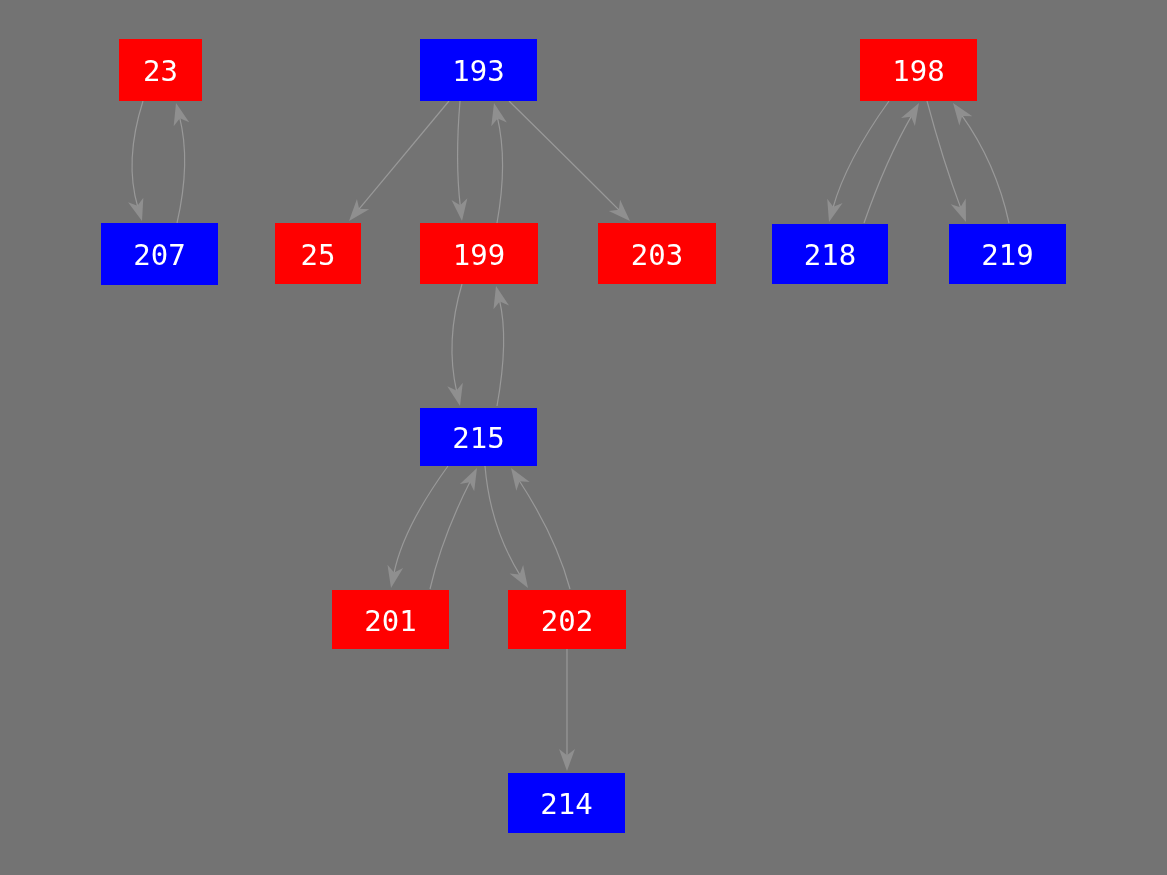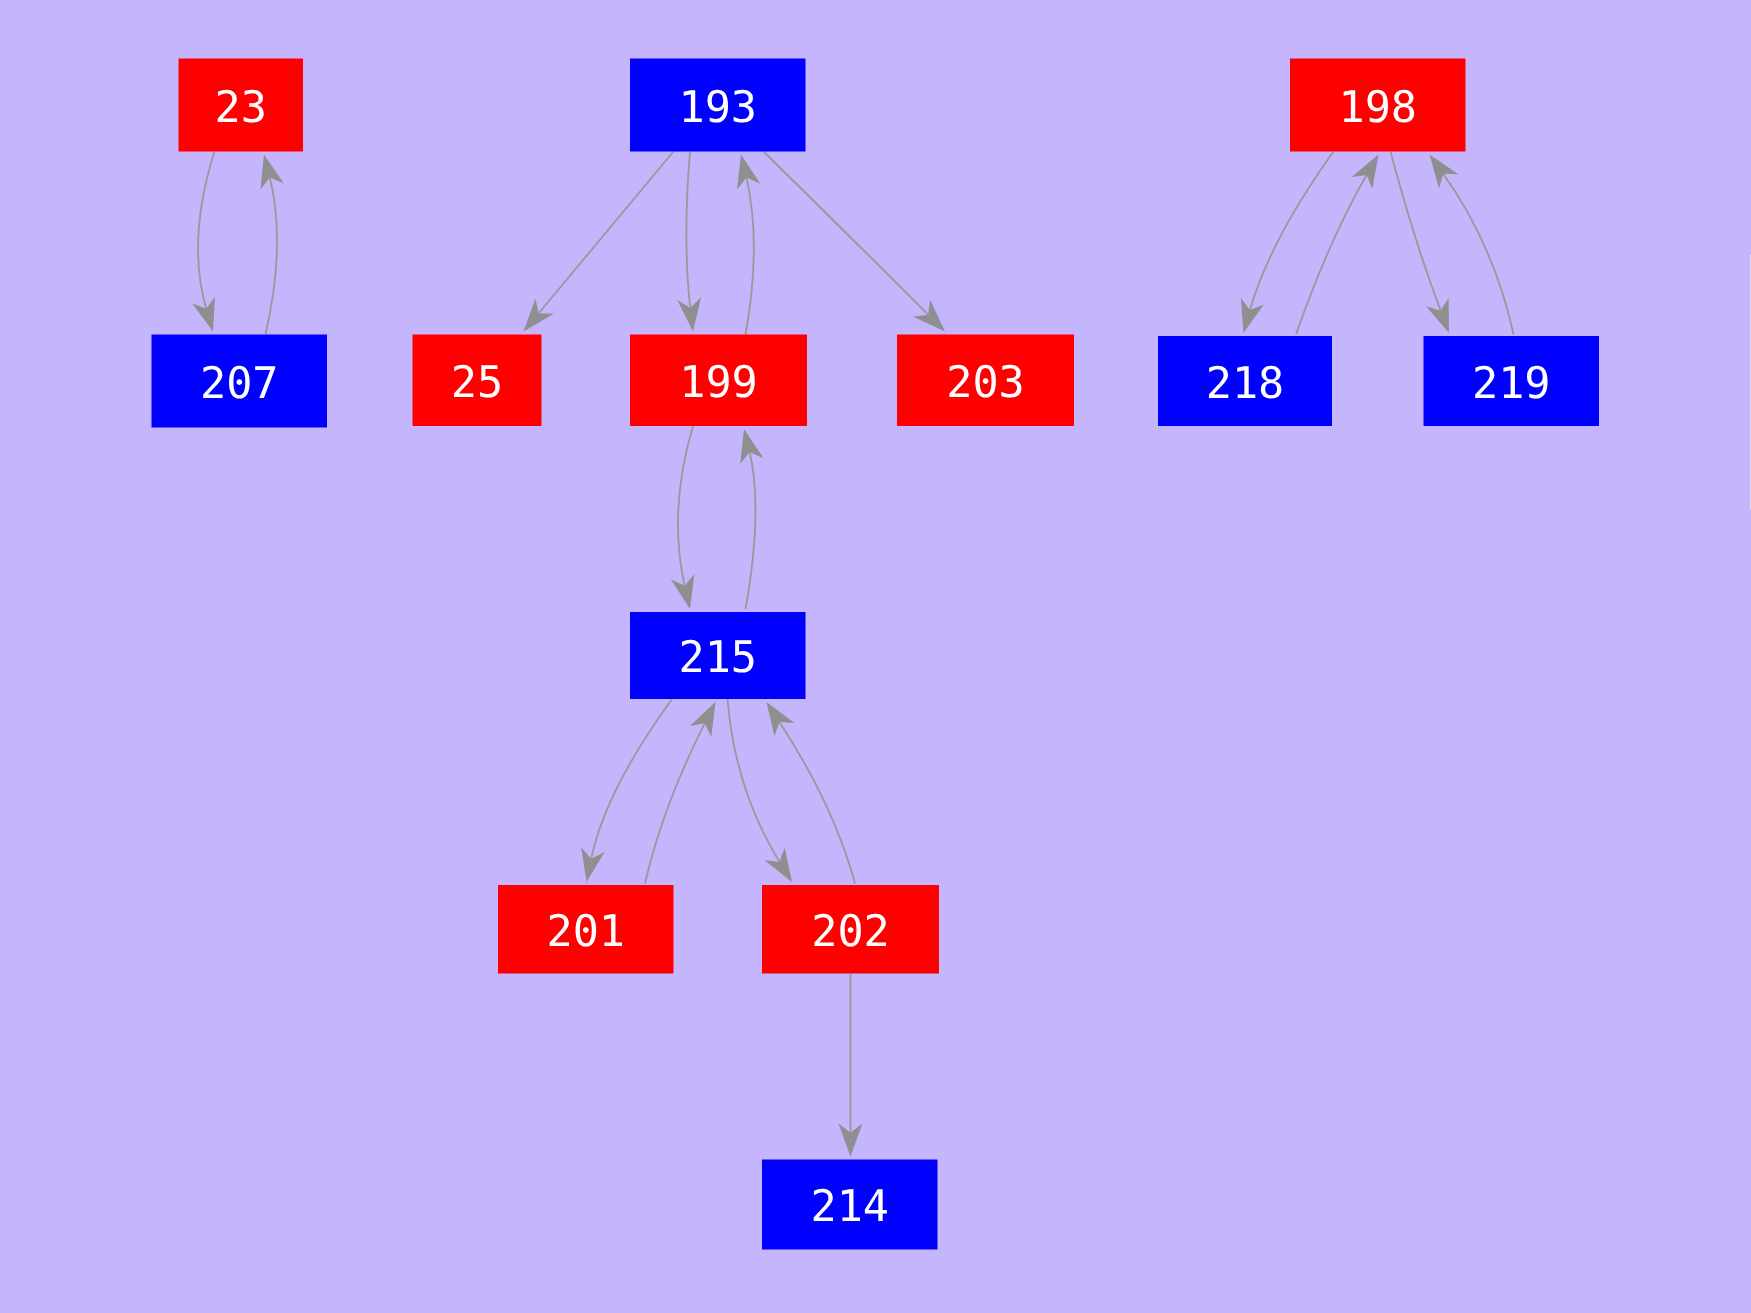--- a/index.html
+++ b/index.html
@@ -5,21 +5,21 @@
   html, body {
     margin: 0;
     padding: 0;
     background: #ffffff;
     font-family: "DejaVu Sans Mono", "Liberation Mono", monospace;
   }
   .page {
     position: relative;
     width: 1167px;
     height: 875px;
-    background: #c4b5fd;
+    background: #737373;
     overflow: hidden;
   }
   svg.graph {
     position: absolute;
     left: 0;
     top: 0;
     display: block;
   }
   .node-label {
     font-family: "DejaVu Sans Mono", "Liberation Mono", monospace;

